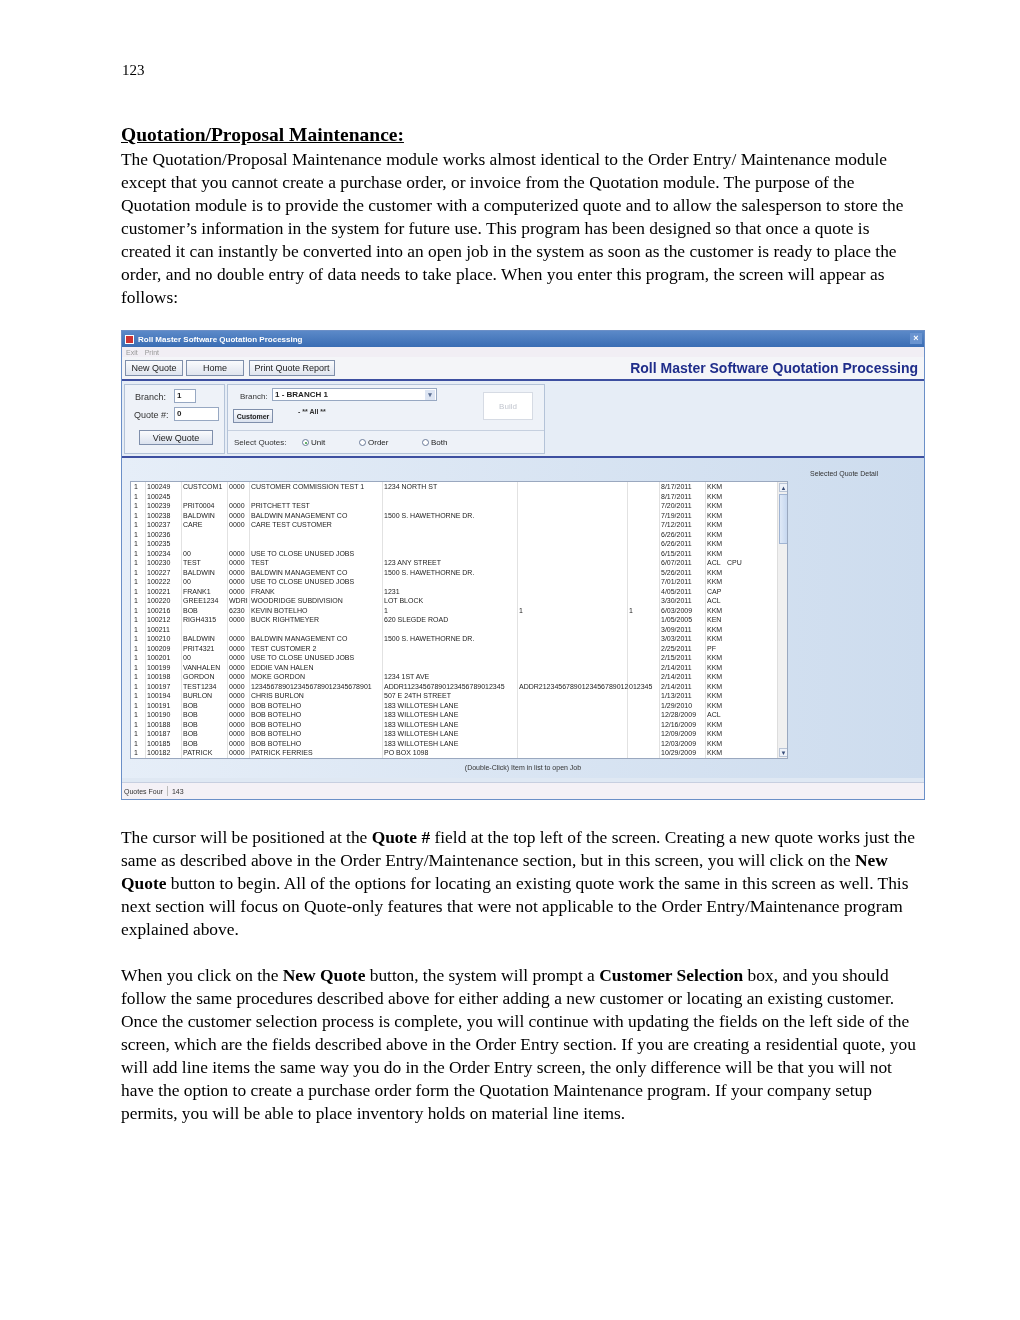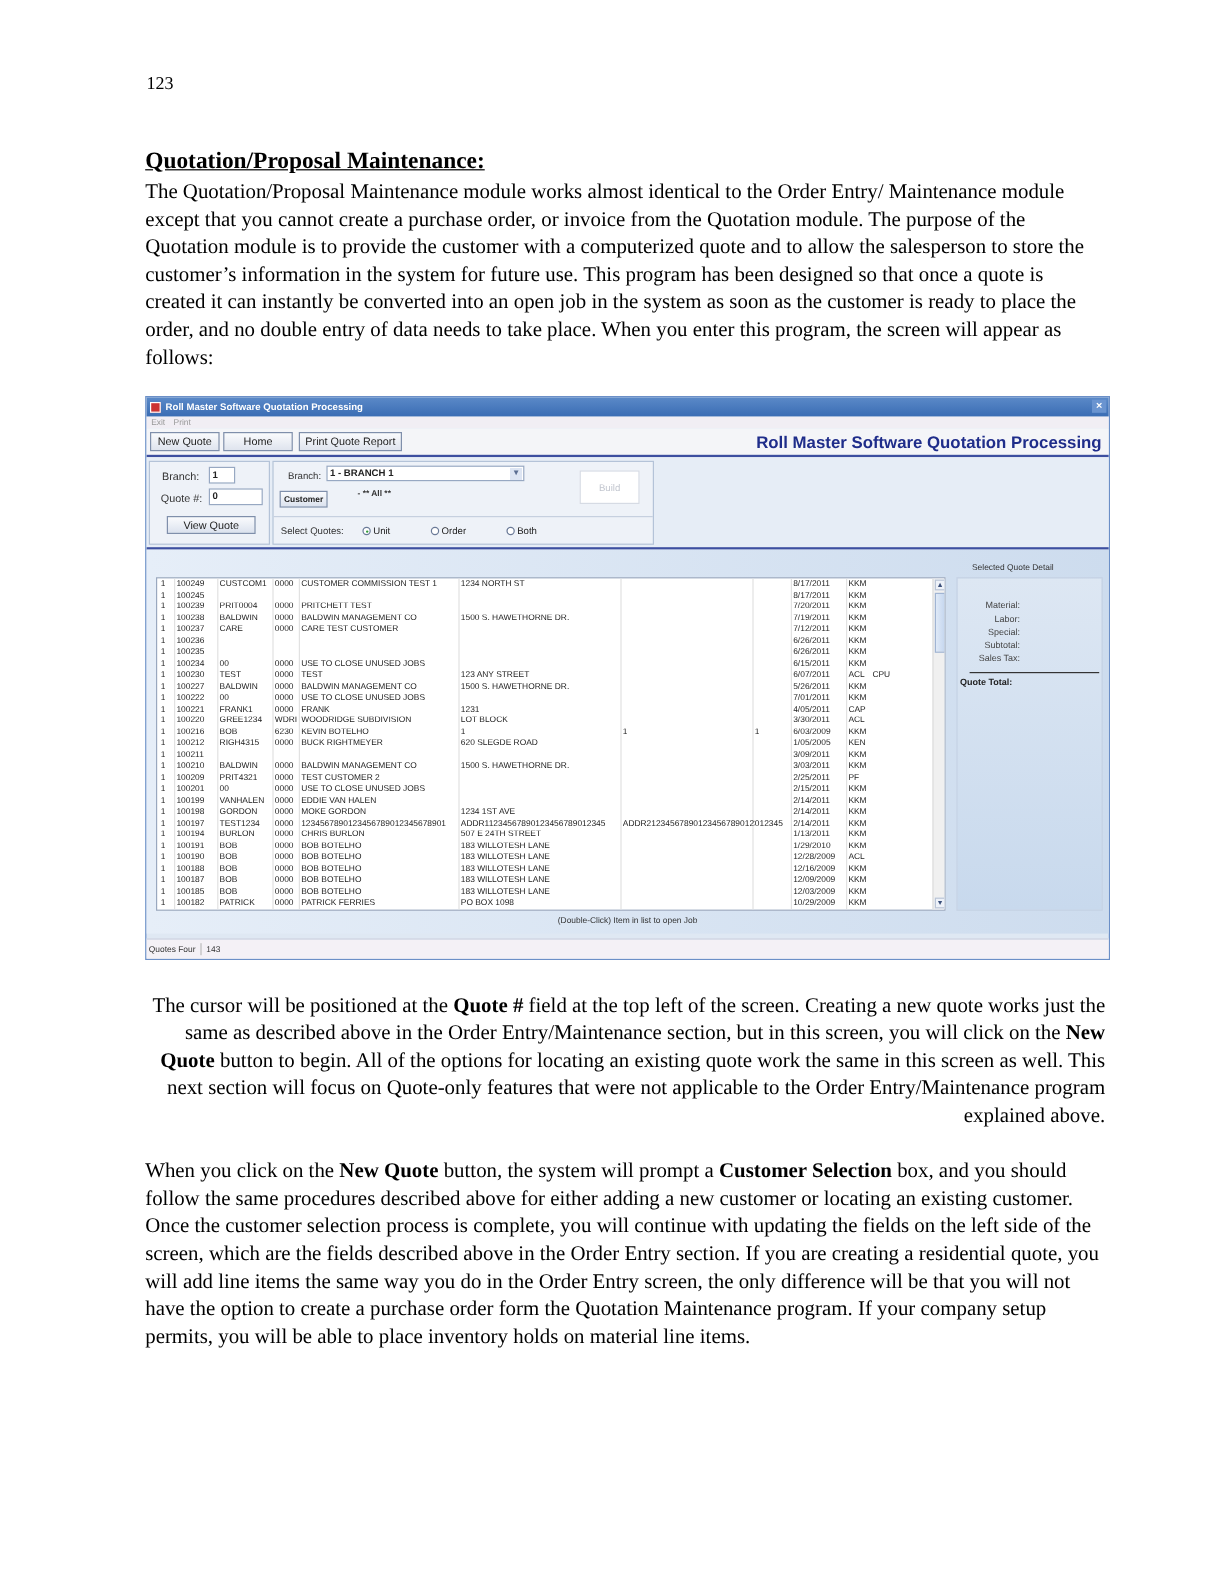--- a/index.html
+++ b/index.html
@@ -1,21 +1,21 @@
 <!DOCTYPE html>
 <html><head>
 <meta charset="utf-8">
 <style>
   html, body { margin:0; padding:0; background:#fff; }
   body { width:1020px; height:1320px; position:relative; overflow:hidden; font-family:"Liberation Serif", serif; color:#000; }
   .hdr { position:absolute; top:62px; left:122px; right:96px; font-size:15px; display:flex; justify-content:space-between; }
   .section-title { position:absolute; top:124px; left:121px; font-size:19.5px; font-weight:bold; text-decoration:underline; }
   .para { position:absolute; left:121px; width:800px; font-size:17.4px; line-height:23px; }
   .p1 { top:148px; }
-  .p2 { top:826px;text-align:right; }
+  .p2 { top:826px; }
   .p3 { top:964px; }
   .para b { font-weight:bold; }
 
   
   .win { position:absolute; left:121px; top:330px; width:804px; height:470px; background:#dfe8f3; font-family:"Liberation Sans", sans-serif; font-size:8px; color:#222; border:1px solid #6b8fc7; box-sizing:border-box; overflow:hidden; }
   .titlebar { height:16px; background:linear-gradient(#5b89c8,#3a6db4); color:#fff; font-weight:bold; font-size:8px; display:flex; align-items:center; padding-left:3px; position:relative; }
   .app-icon { width:9px; height:9px; background:#c33; border:1px solid #fff; margin-right:4px; box-sizing:border-box; }
   .close-btn { position:absolute; right:2px; top:2px; width:12px; height:11px; background:#6a94d0; color:#fff; font-size:9px; text-align:center; line-height:11px; }
   .menubar { height:10px; background:#f1eef4; color:#999; font-size:7px; padding-left:4px; display:flex; gap:7px; align-items:center; }
   .toolbar { height:22px; background:#f4f5f8; display:flex; align-items:center; padding-left:3px; gap:3px; position:relative; border-bottom:2px solid #3d4fa0; }
@@ -514,29 +514,20 @@
           <span style="left: 120px; width: 132px;">PATRICK FERRIES</span>
           <span style="left: 253px; width: 134px;">PO BOX 1098</span>
           <span style="left: 388px; width: 110px;"></span>
           <span style="left: 498px; width: 32px;"></span>
           <span style="left: 530px; width: 45px;">10/29/2009</span>
           <span style="left: 576px; width: 20px;">KKM</span>
           <span style="left: 596px; width: 40px;"></span>
         </div>
       </div>
     <div class="detail-title">Selected Quote Detail</div>
-    <div class="detail-panel">
-      <span class="dl" style="top:18px">Material:</span>
-      <span class="dl" style="top:29px">Labor:</span>
-      <span class="dl" style="top:40px">Special:</span>
-      <span class="dl" style="top:51px">Subtotal:</span>
-      <span class="dl" style="top:62px">Sales Tax:</span>
-      <div class="detail-rule"></div>
-      <span class="quote-total">Quote Total:</span>
-    </div>
     <div class="hint">(Double-Click) Item in list to open Job</div>
   </div>
 
   <div class="statusbar">
     <span>Quotes Four</span>
     <span class="sep"></span>
     <span>143</span>
   </div>
 </div>
 

